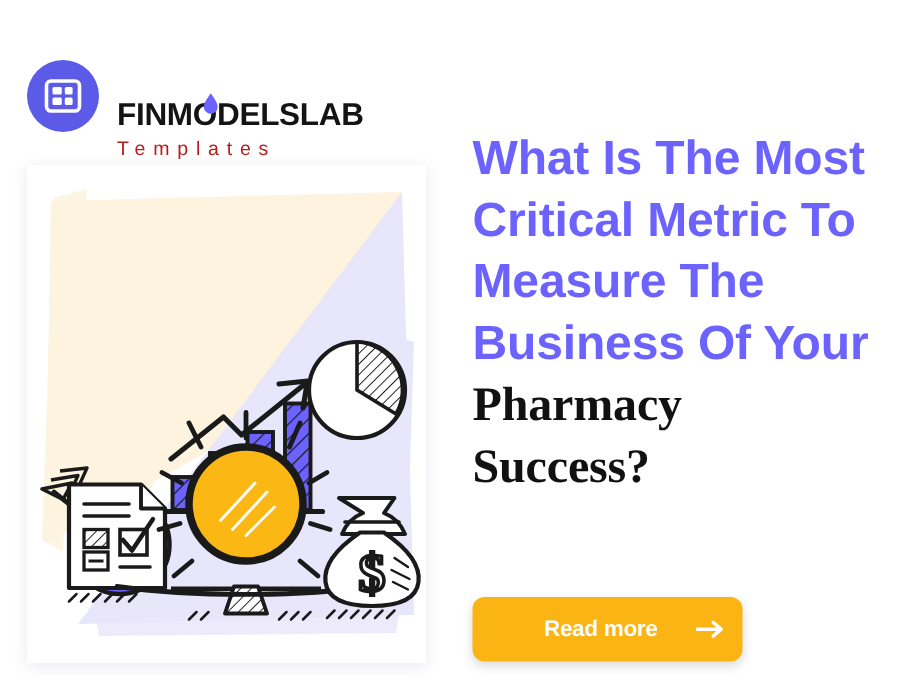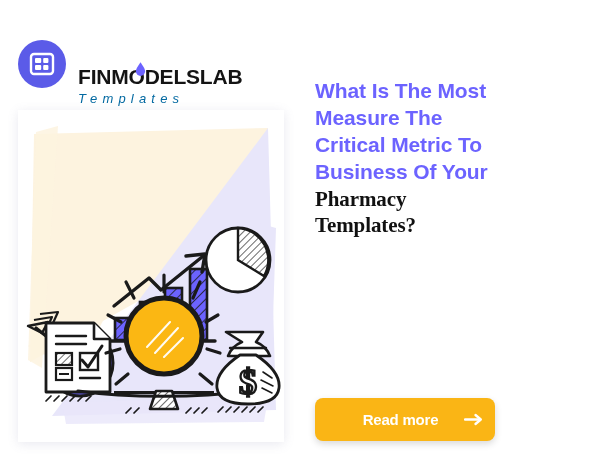--- a/index.html
+++ b/index.html
@@ -53,23 +53,22 @@
     position: absolute;
     left: 57px;
     top: -4px;
     width: 11px;
     height: 15px;
   }
   .brand-sub {
     margin-top: 5px;
     font-size: 13px;
     letter-spacing: 5.2px;
-    color: #0369a1;
+    color: #b91c1c;
     white-space: nowrap;
-    font-style: italic;
   }
 
   
   .illustration-card {
     position: absolute;
     left: 18px;
     top: 110px;
     width: 266px;
     height: 332px;
     background: #ffffff;
@@ -77,21 +76,21 @@
     overflow: hidden;
   }
   .illustration-card svg { display: block; }
 
   
   .headline {
     position: absolute;
     left: 315px;
     top: 64px;
     width: 270px;
-    font-size: 21px;
+    font-size: 32px;
     font-weight: bold;
     line-height: 1.28;
     letter-spacing: -0.1px;
   }
   .headline .ln { display: block; }
   .headline .purple { color: #6C63FF; }
   .headline .dark { color: #111111; font-family: Liberation Serif, serif; }
 
   .cta-button {
     position: absolute;
@@ -274,25 +273,25 @@
           <line x1="232" y1="302" x2="237" y2="297"></line>
           <line x1="240" y1="302" x2="245" y2="297"></line>
         </g>
       </g>
     </g>
   </svg>
 </div>
 
 <h1 class="headline">
   <span class="ln purple">What Is The Most</span>
+  <span class="ln purple">Critical Metric To</span>
   <span class="ln purple">Measure The</span>
-  <span class="ln purple">Critical Metric To</span>
   <span class="ln purple">Business Of Your</span>
   <span class="ln dark">Pharmacy</span>
-  <span class="ln dark">Templates?</span>
+  <span class="ln dark">Success?</span>
 </h1>
 
 <button class="cta-button">
   <span class="cta-label">Read more</span>
   <span class="cta-arrow">
     <svg width="19" height="13" viewBox="0 0 19 13" aria-hidden="true">
       <line x1="1" y1="6.5" x2="15.5" y2="6.5" stroke="#ffffff" stroke-width="2.4" stroke-linecap="round"></line>
       <path d="M11.5 2 L16.8 6.5 L11.5 11" fill="none" stroke="#ffffff" stroke-width="2.4" stroke-linecap="round" stroke-linejoin="round"></path>
     </svg>
   </span>

